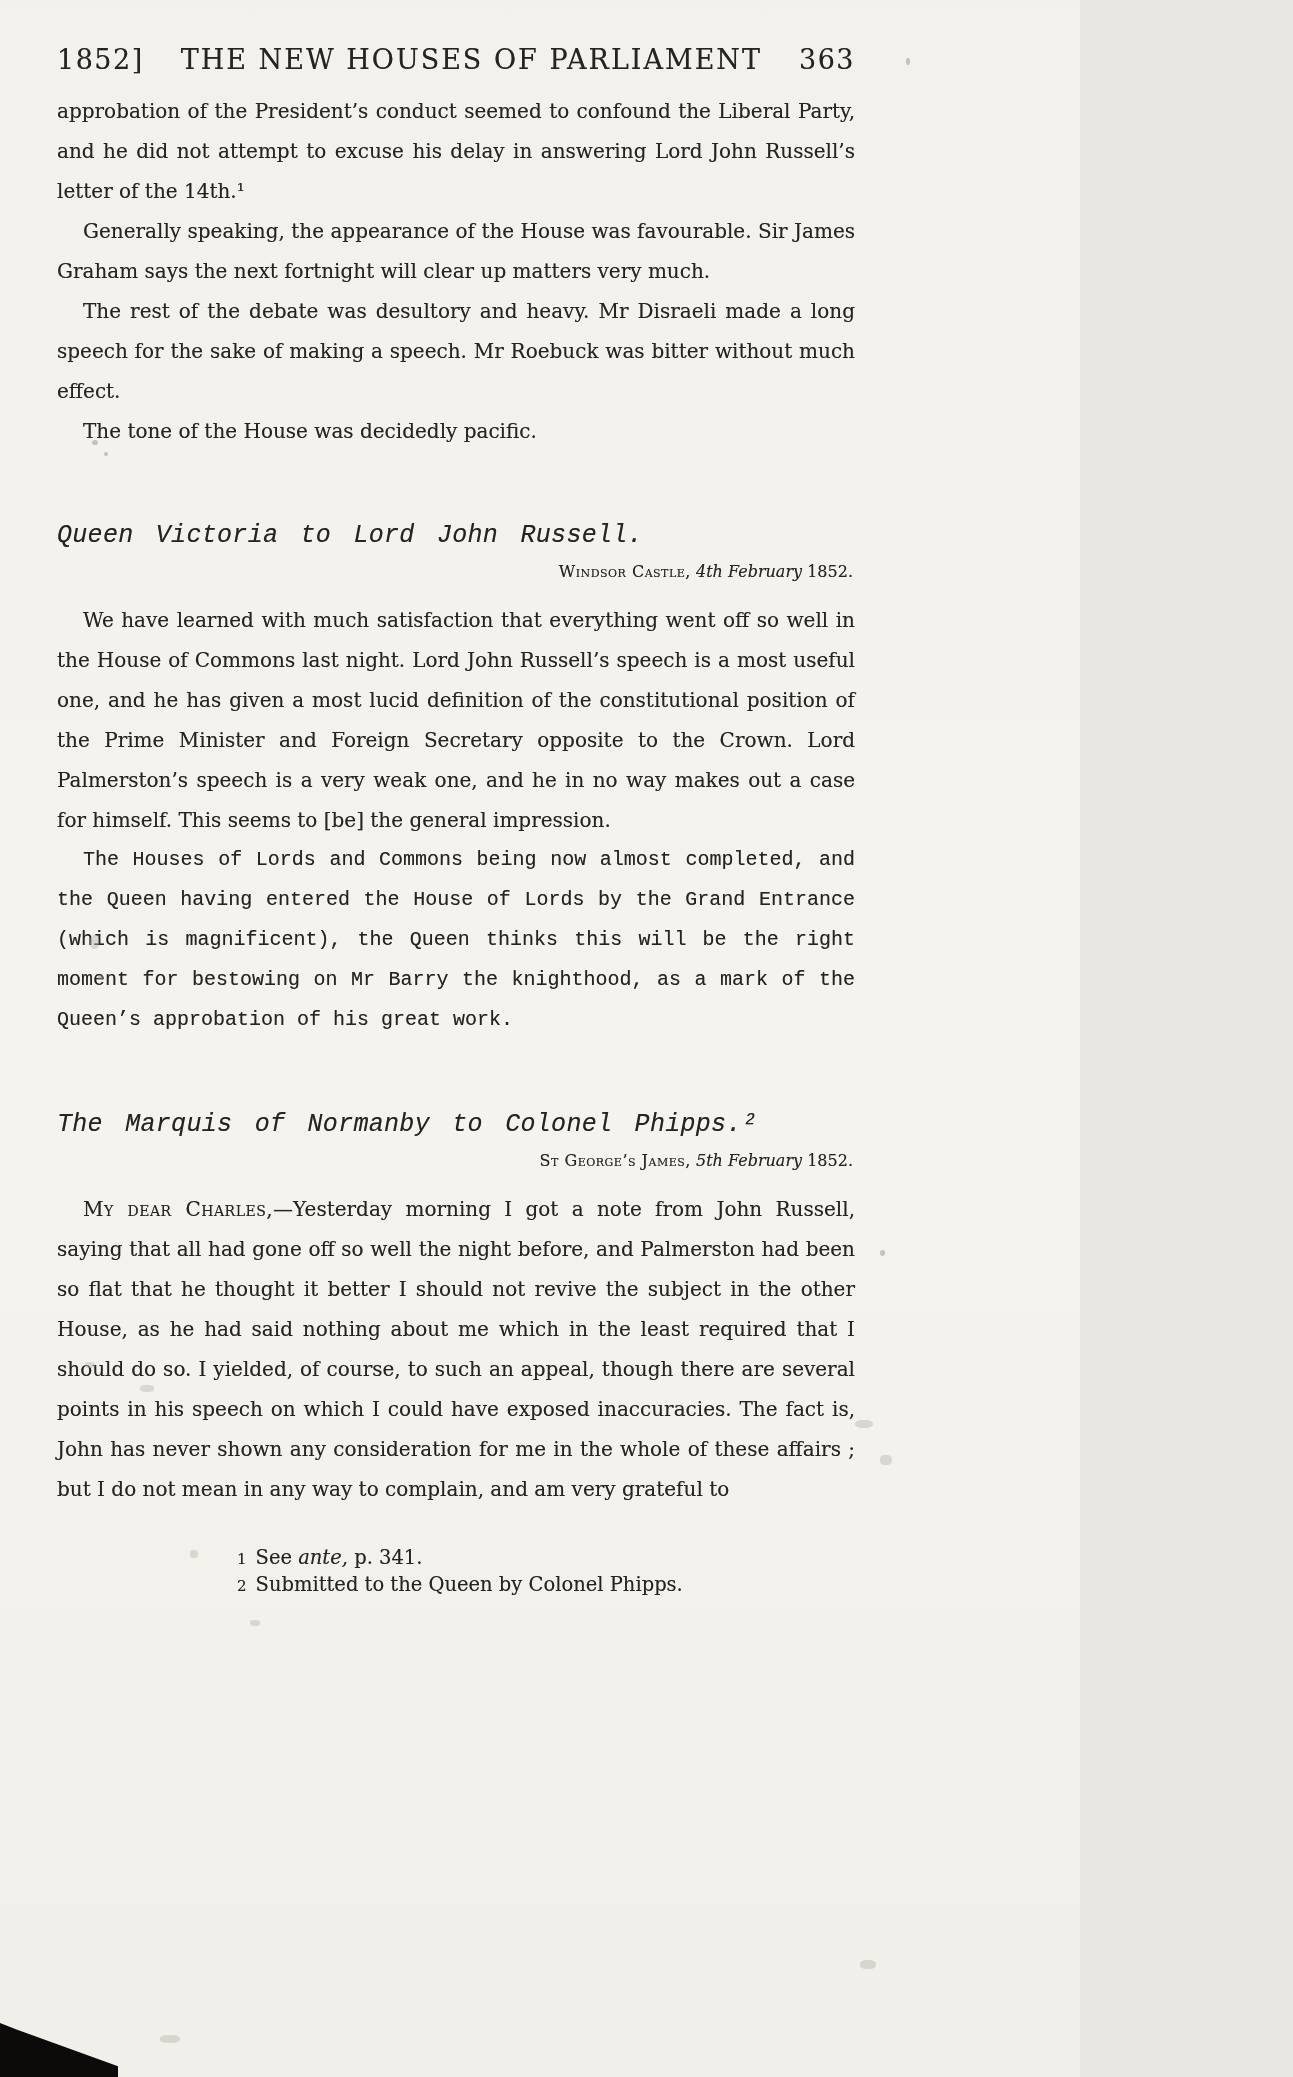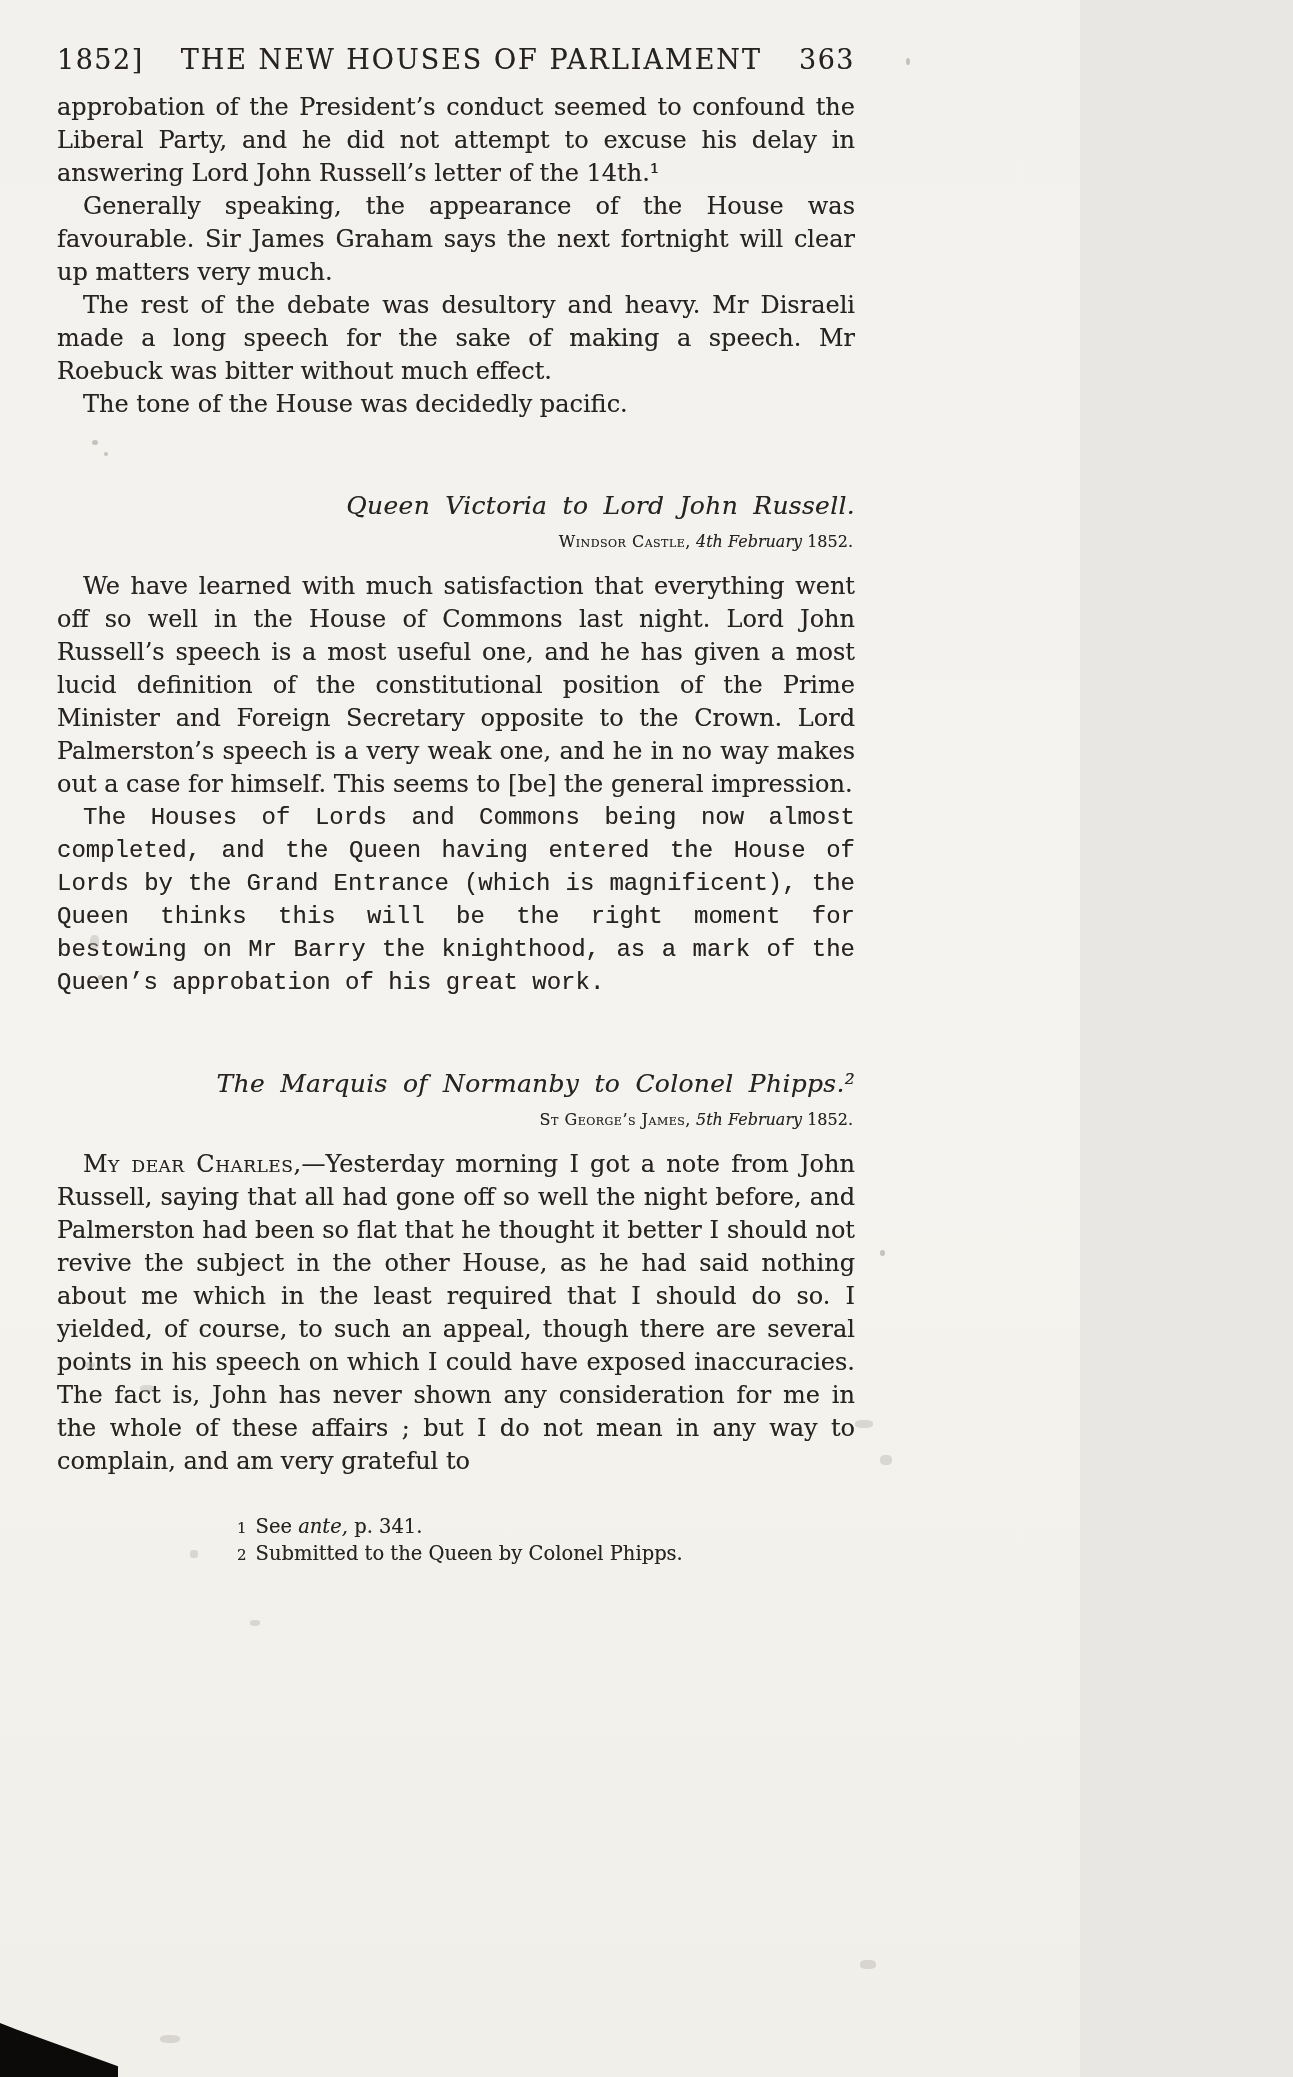--- a/index.html
+++ b/index.html
@@ -34,37 +34,38 @@
     justify-content: space-between;
     font-size: 27px;
     letter-spacing: 1.5px;
     margin-bottom: 16px;
     white-space: nowrap;
   }
   .page-header .header-title { letter-spacing: 2px; }
 
   
   .body-p {
-    font-size: 24px;
-    line-height: 33px;
+    font-size: 20px;
+    line-height: 40px;
     text-align: justify;
   }
   .body-p.indent { text-indent: 26px; }
 
   
   .letter { margin-top: 70px; }
 
   .letter-heading {
     font-size: 25px;
     font-weight: normal;
     font-style: italic;
-    text-align: right;
+    text-align: left;
     word-spacing: 7px;
     letter-spacing: 0.3px;
     margin-bottom: 10px;
+    font-family: Liberation Mono, monospace;
   }
 
   .dateline {
     text-align: right;
     font-size: 16px;
     line-height: 24px;
     margin-bottom: 16px;
     padding-right: 2px;
   }
   .smallcaps { font-variant: small-caps; letter-spacing: 0.5px; }

